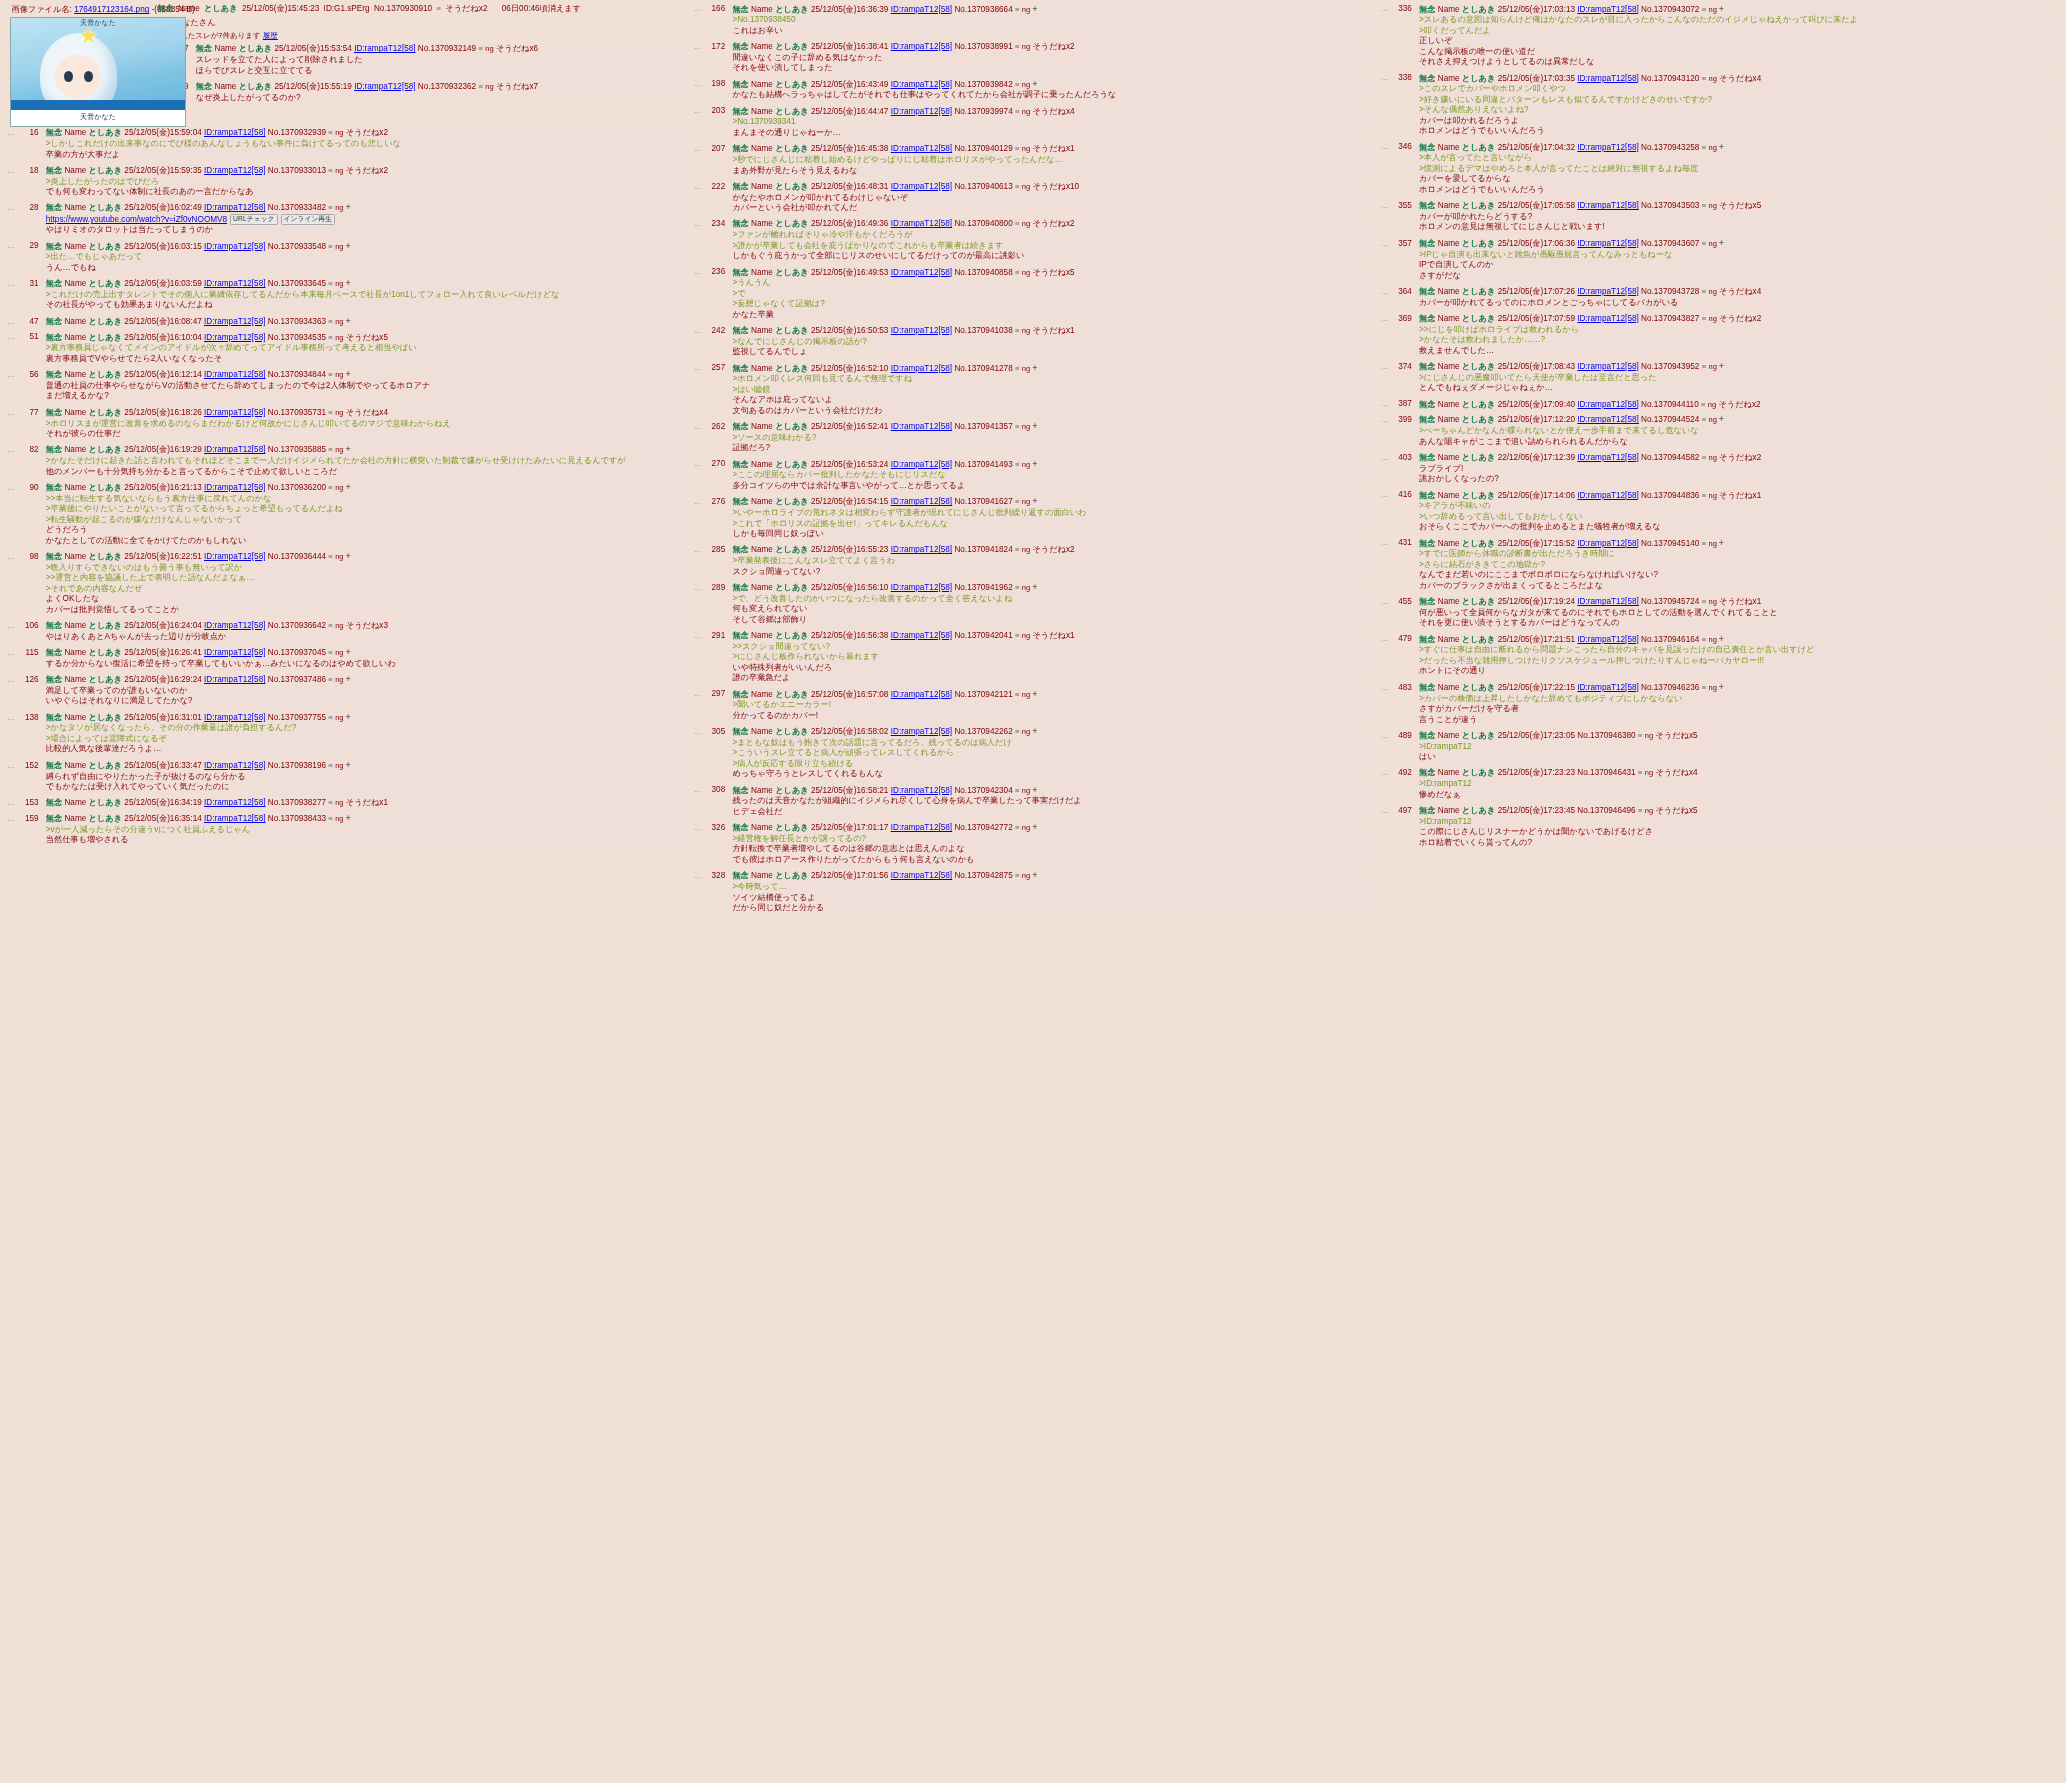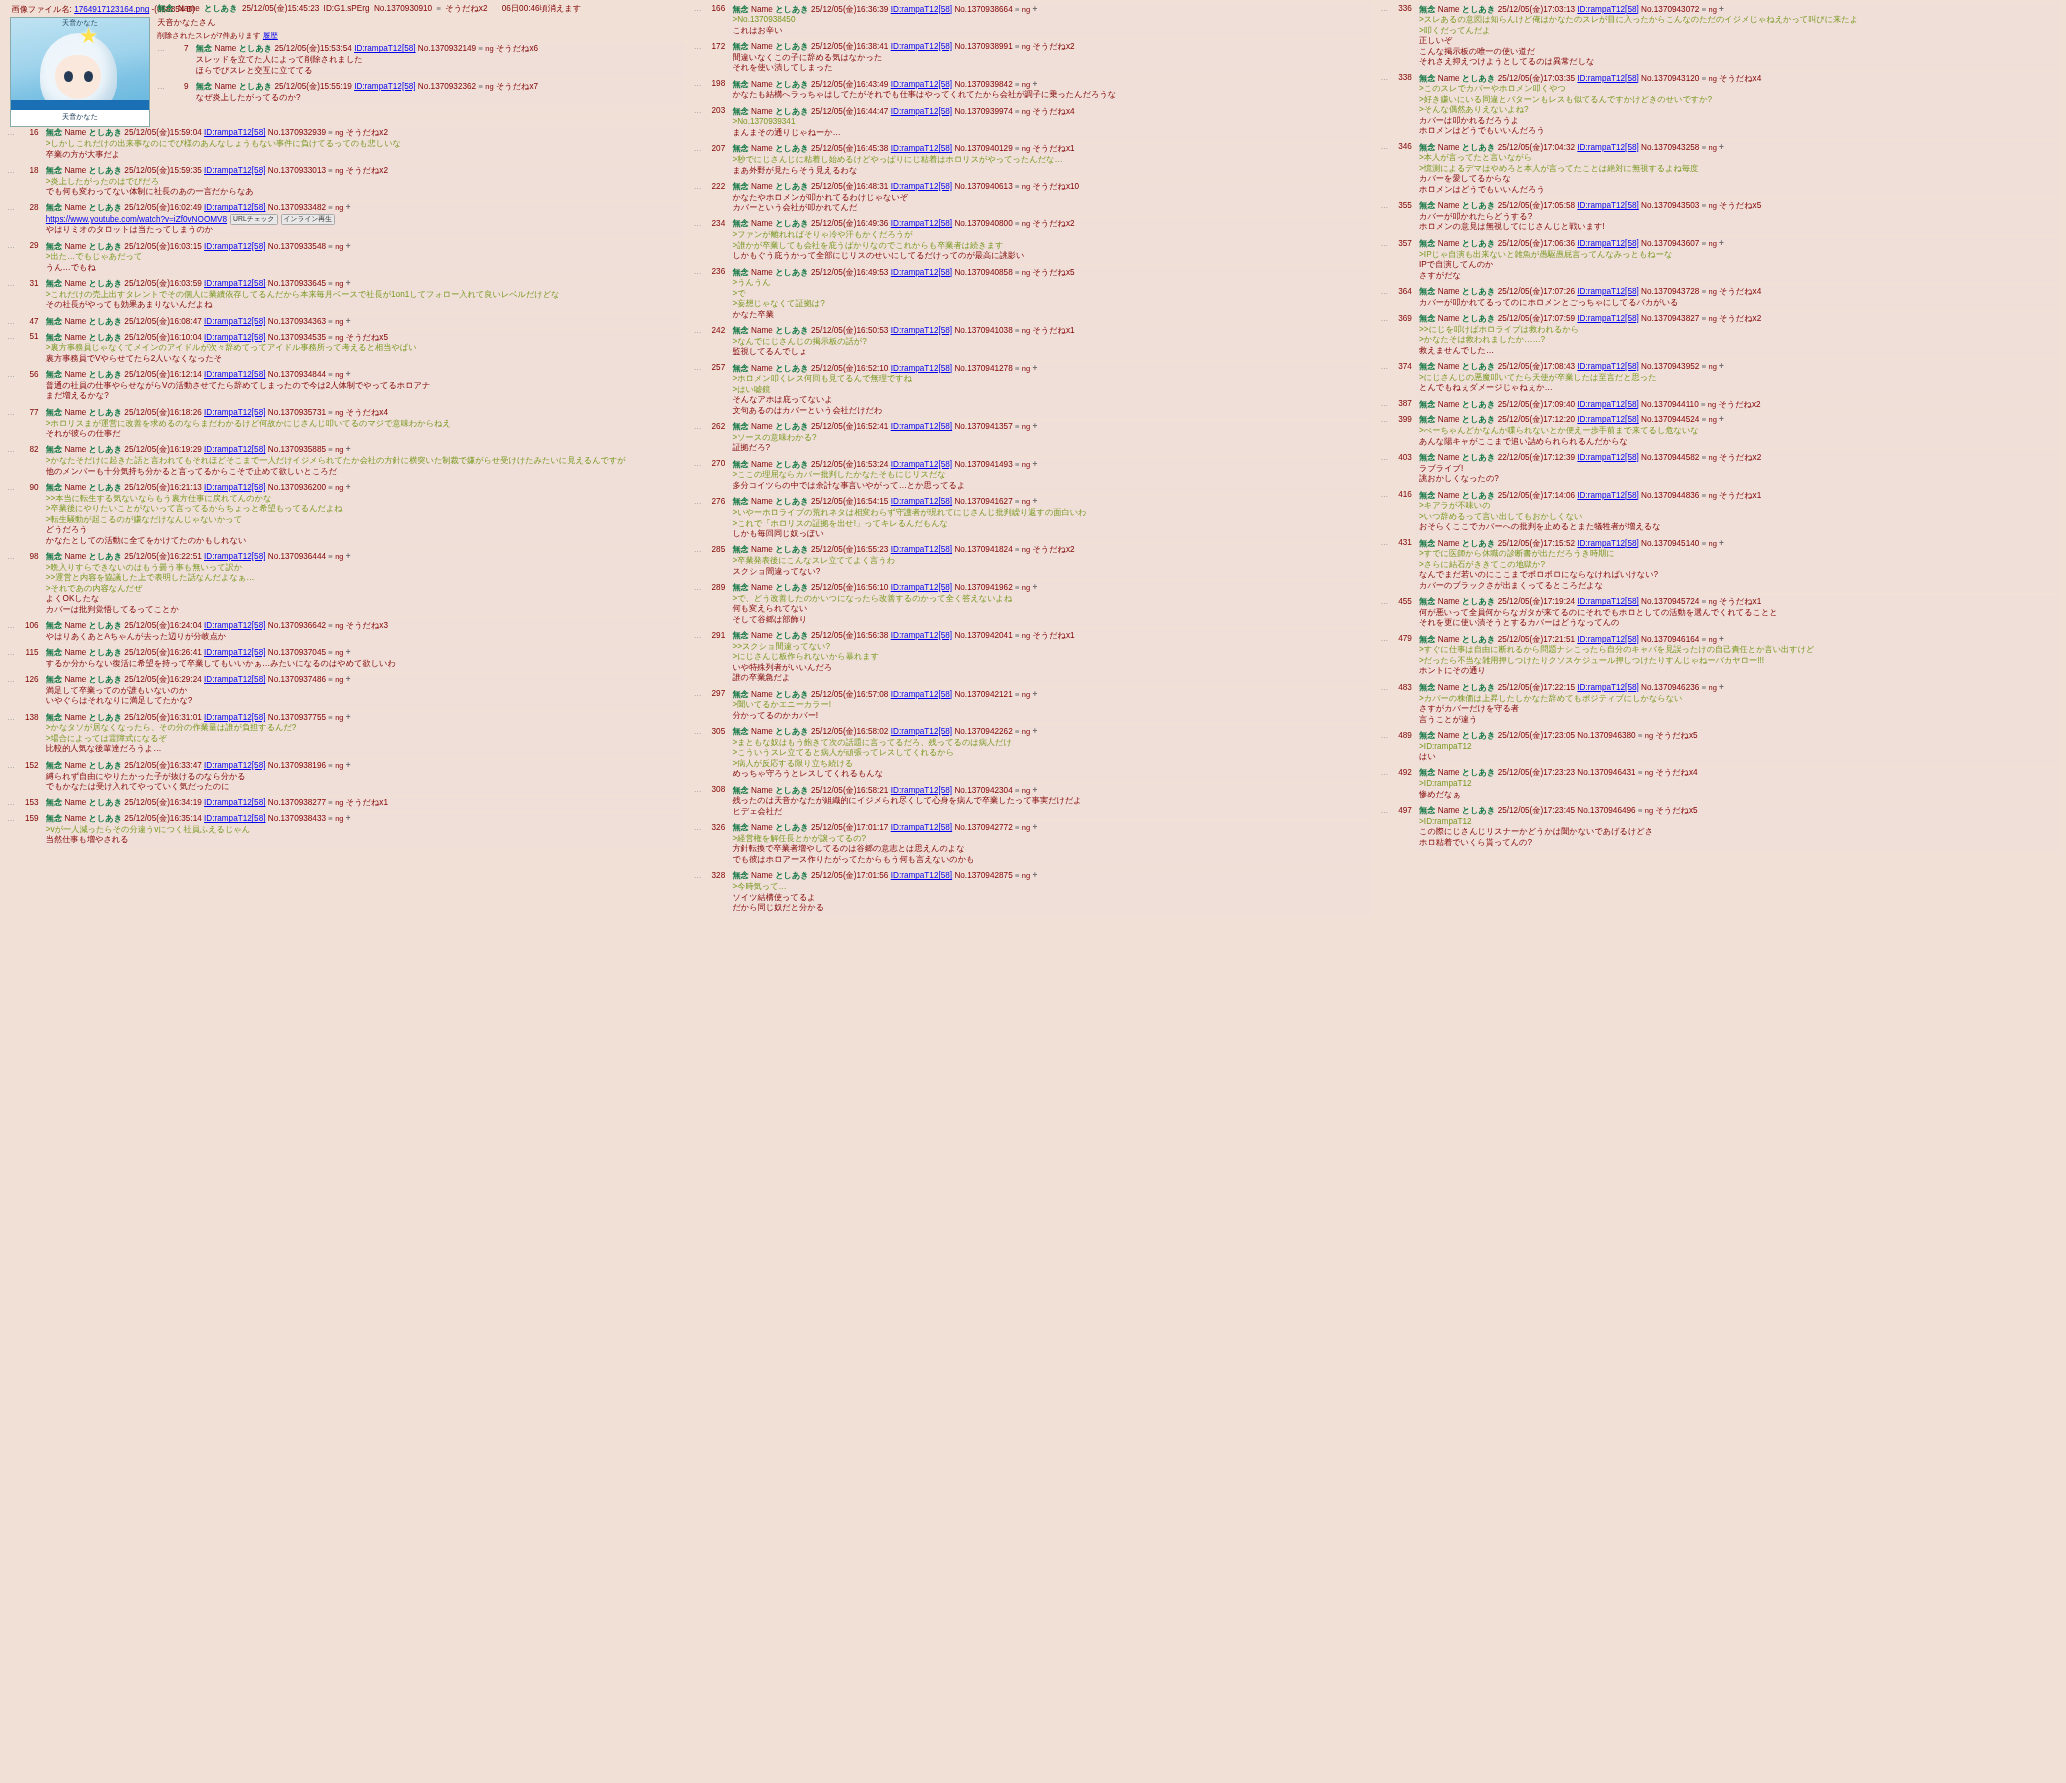--- a/index.html
+++ b/index.html
@@ -39,20 +39,21 @@
     margin:1.4px 0 1.4px 4.3px;
     white-space:nowrap;
   }
   .filename a{color:#0000ee;text-decoration:underline;}
   .thumb-img{
     width:138px;height:108px;
     background:linear-gradient(170deg,#bfe3f2 0%,#9fd3ec 40%,#7fc3e4 60%,#5ab0db 100%);
     border:0.7px solid #8aa;
     position:relative;overflow:hidden;
     margin-left:2.9px;
+    padding-left:36px;
   }
   .thumb-img .hair{
     position:absolute;left:28.5px;top:15.7px;width:77px;height:84px;
     background:#eef6fb;border-radius:52% 52% 45% 45%;
     box-shadow:inset -5.7px -8.6px 13px rgba(150,190,215,.55);
   }
   .thumb-img .face{
     position:absolute;left:44px;top:37px;width:46px;height:44px;
     background:#fbe8dd;border-radius:46% 46% 50% 50%;
   }

